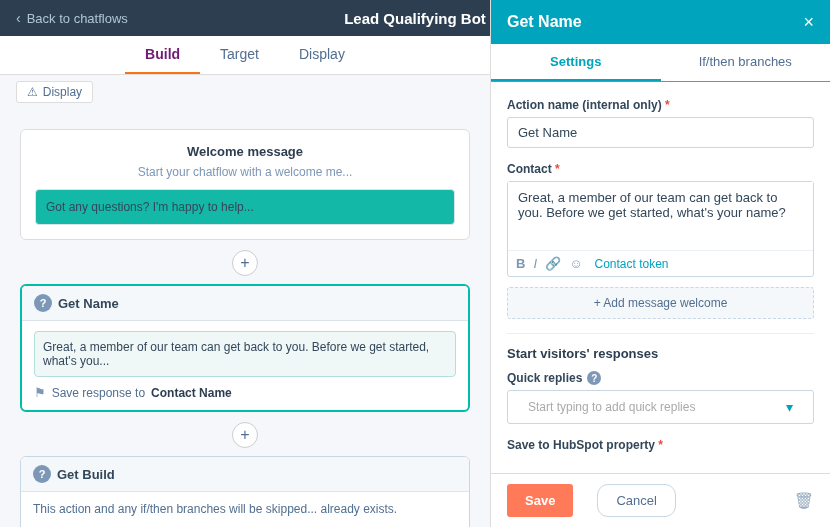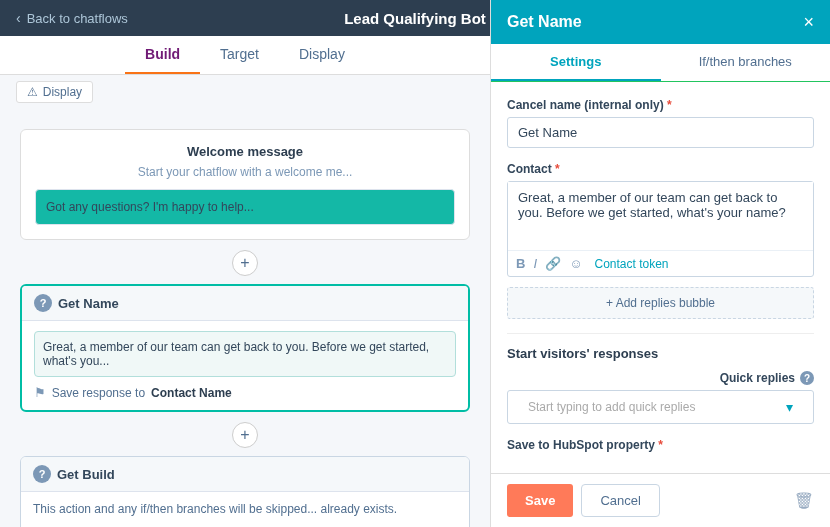--- a/index.html
+++ b/index.html
@@ -340,21 +340,20 @@
     }
 
     .quick-replies-label {
       font-size: 12px;
       font-weight: 600;
       color: #33475b;
       margin-bottom: 5px;
       display: flex;
       align-items: center;
       gap: 5px;
-      justify-content: flex-end;
     }
     .help-icon {
       width: 14px;
       height: 14px;
       border-radius: 50%;
       background: #7c98b6;
       color: white;
       font-size: 10px;
       display: inline-flex;
       align-items: center;
@@ -380,37 +379,37 @@
 
     .panel-footer {
       border-top: 1px solid #ddd;
       padding: 10px 16px;
       display: flex;
       align-items: center;
       justify-content: space-between;
     }
     .footer-actions {
       display: flex;
-      gap: 8px;
+      gap: 24px;
     }
     .btn-save {
       background: #ff7a59;
       color: white;
       border: none;
       border-radius: 3px;
       padding: 8px 18px;
       font-size: 13px;
       font-weight: 600;
       cursor: pointer;
     }
     .btn-cancel {
       background: white;
       color: #516f90;
       border: 1px solid #c9d6e3;
-      border-radius: 4px;
+      border-radius: 11px;
       padding: 8px 18px;
       font-size: 13px;
       cursor: pointer;
     }
     .trash-icon {
       color: #99acc2;
       font-size: 16px;
       cursor: pointer;
     }
 
@@ -495,21 +494,21 @@
 
   <div class="panel-tabs">
     <div class="panel-tab active">Settings</div>
     <div class="panel-tab">If/then branches</div>
   </div>
 
   <div class="panel-body">
 
     
     <div class="field-label">
-      <span>Cancel name (internal only)</span>
+      <span>Action name (internal only)</span>
       <span class="required">*</span>
     </div>
     <input class="text-input" type="text" value="Get Name" style="">
 
     
     <div class="field-label">
       <span>Contact</span>
       <span class="required">*</span>
     </div>
     <div class="textarea-wrapper">
@@ -517,21 +516,21 @@
       <div class="textarea-toolbar">
         <span class="toolbar-icon" style="font-weight:bold;">B</span>
         <span class="toolbar-icon" style="font-style:italic;">I</span>
         <span class="toolbar-icon">🔗</span>
         <span class="toolbar-icon">☺</span>
         <span class="contact-token-btn">Contact token</span>
       </div>
     </div>
 
     
-    <div class="add-bubble-btn">+ Add replies bubble</div>
+    <div class="add-bubble-btn">+ Add message welcome</div>
 
     <div class="divider"></div>
 
     
     <div class="section-title">Start visitors' responses</div>
 
     
     <div class="quick-replies-label">
       <span>Quick replies</span>
       <span class="help-icon">?</span>

